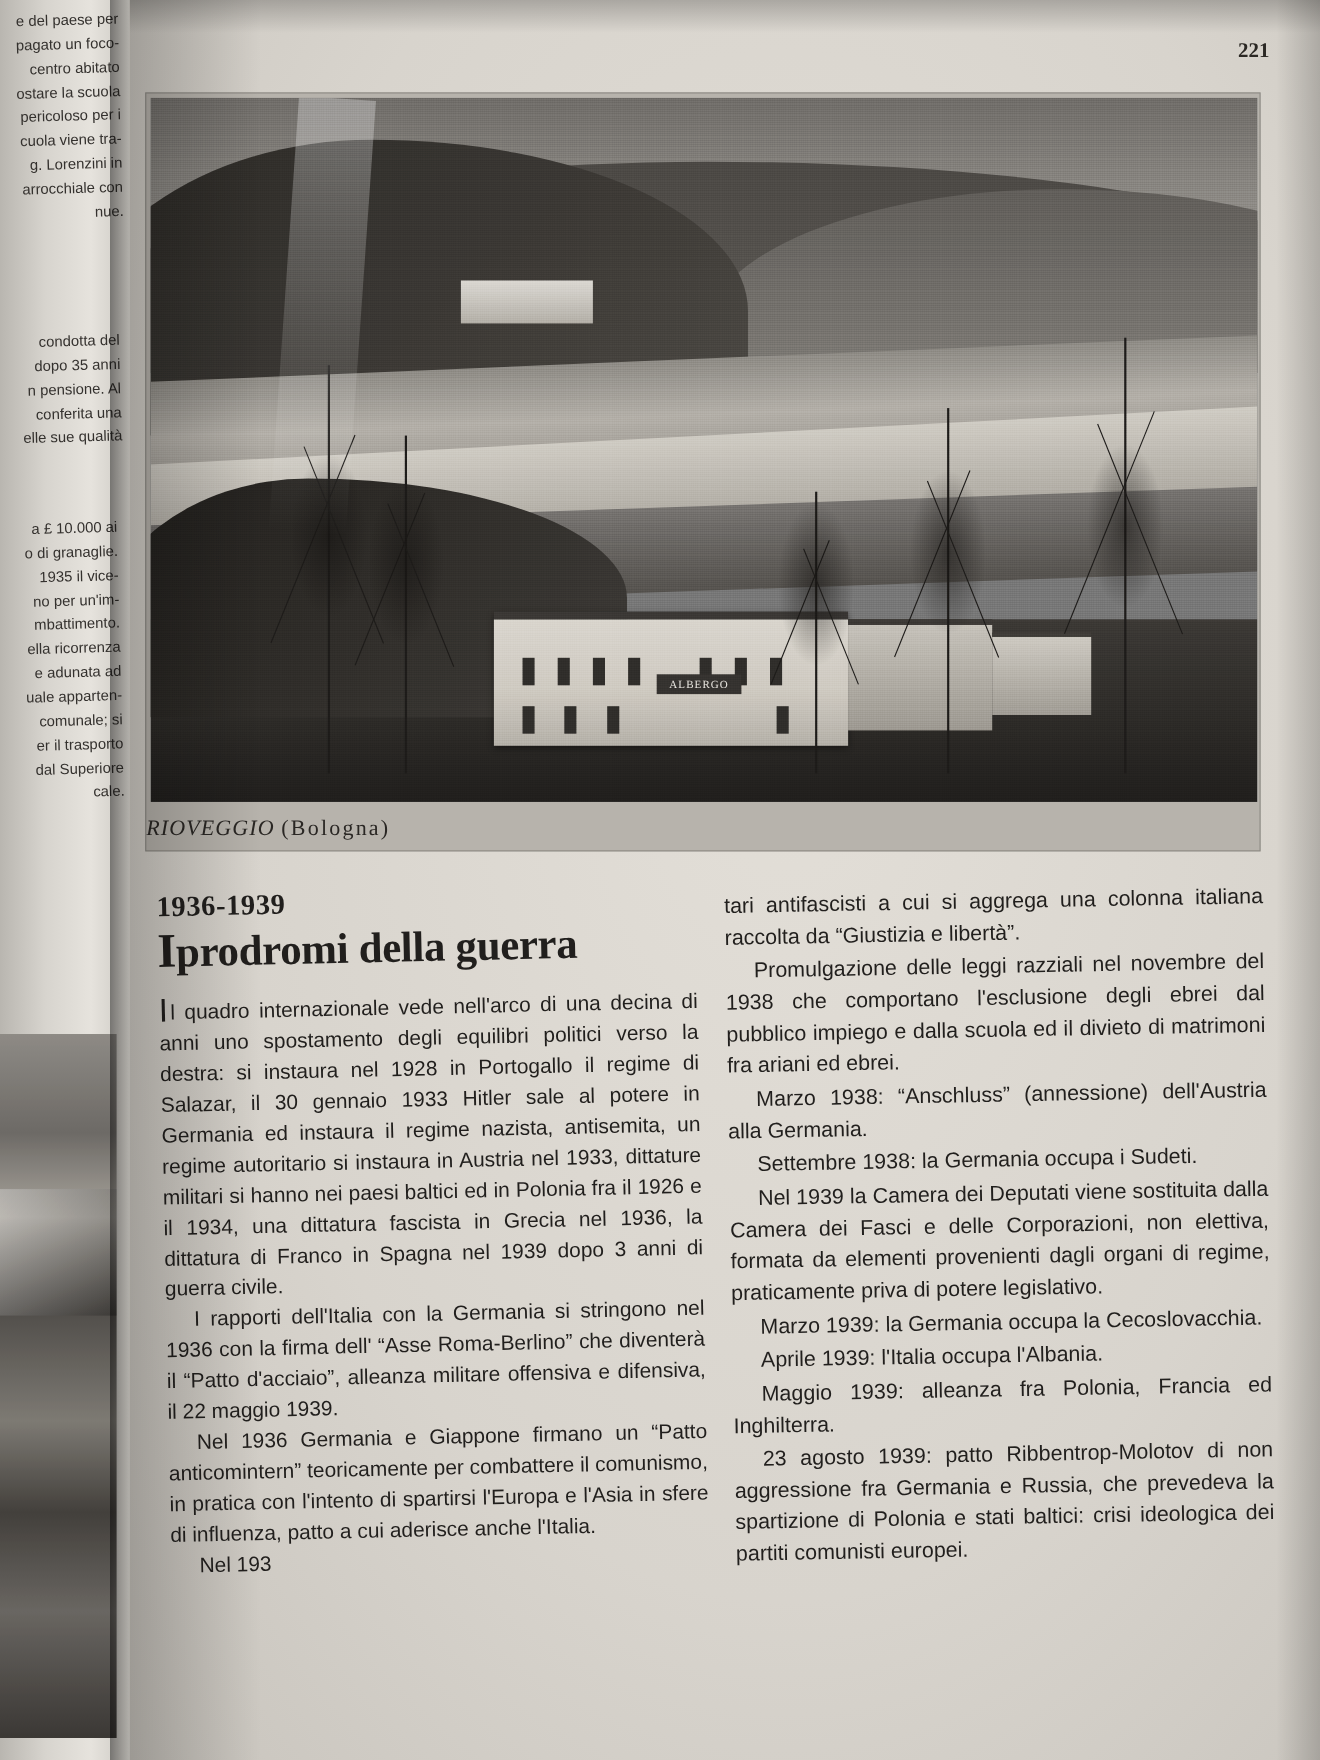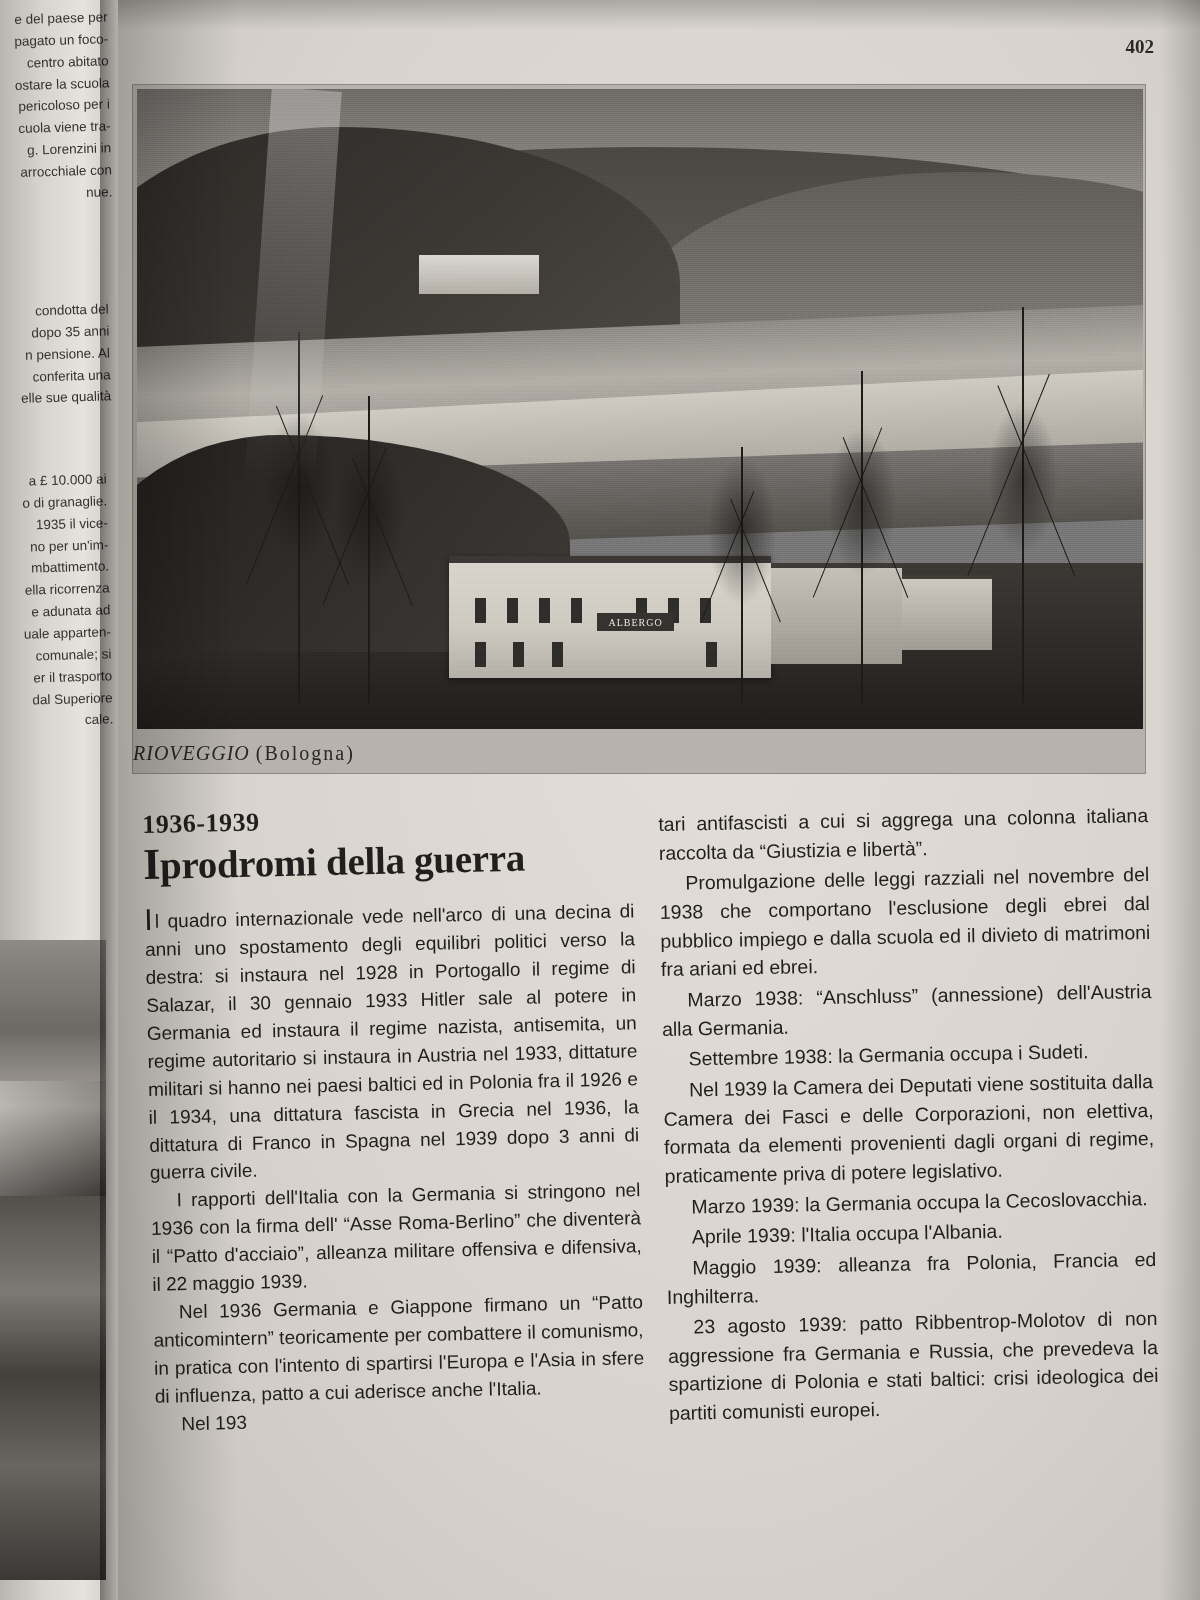--- a/index.html
+++ b/index.html
@@ -380,21 +380,21 @@
 comunale; si
 er il trasporto
 dal Superiore
 cale.</div>
     <div class="left-photo"></div>
   </div>
   <div class="gutter"></div>
 
   <div class="main-page">
 
-    <div class="page-number">402</div>
+    <div class="page-number">221</div>
 
     <div class="figure">
       <div class="photo">
         <div class="sky"></div>
         <div class="hill-far"></div>
         <div class="hill-far2"></div>
         <div class="ridge-dark"></div>
         <div class="village"></div>
         <div class="field-a"></div>
         <div class="field-b"></div>

